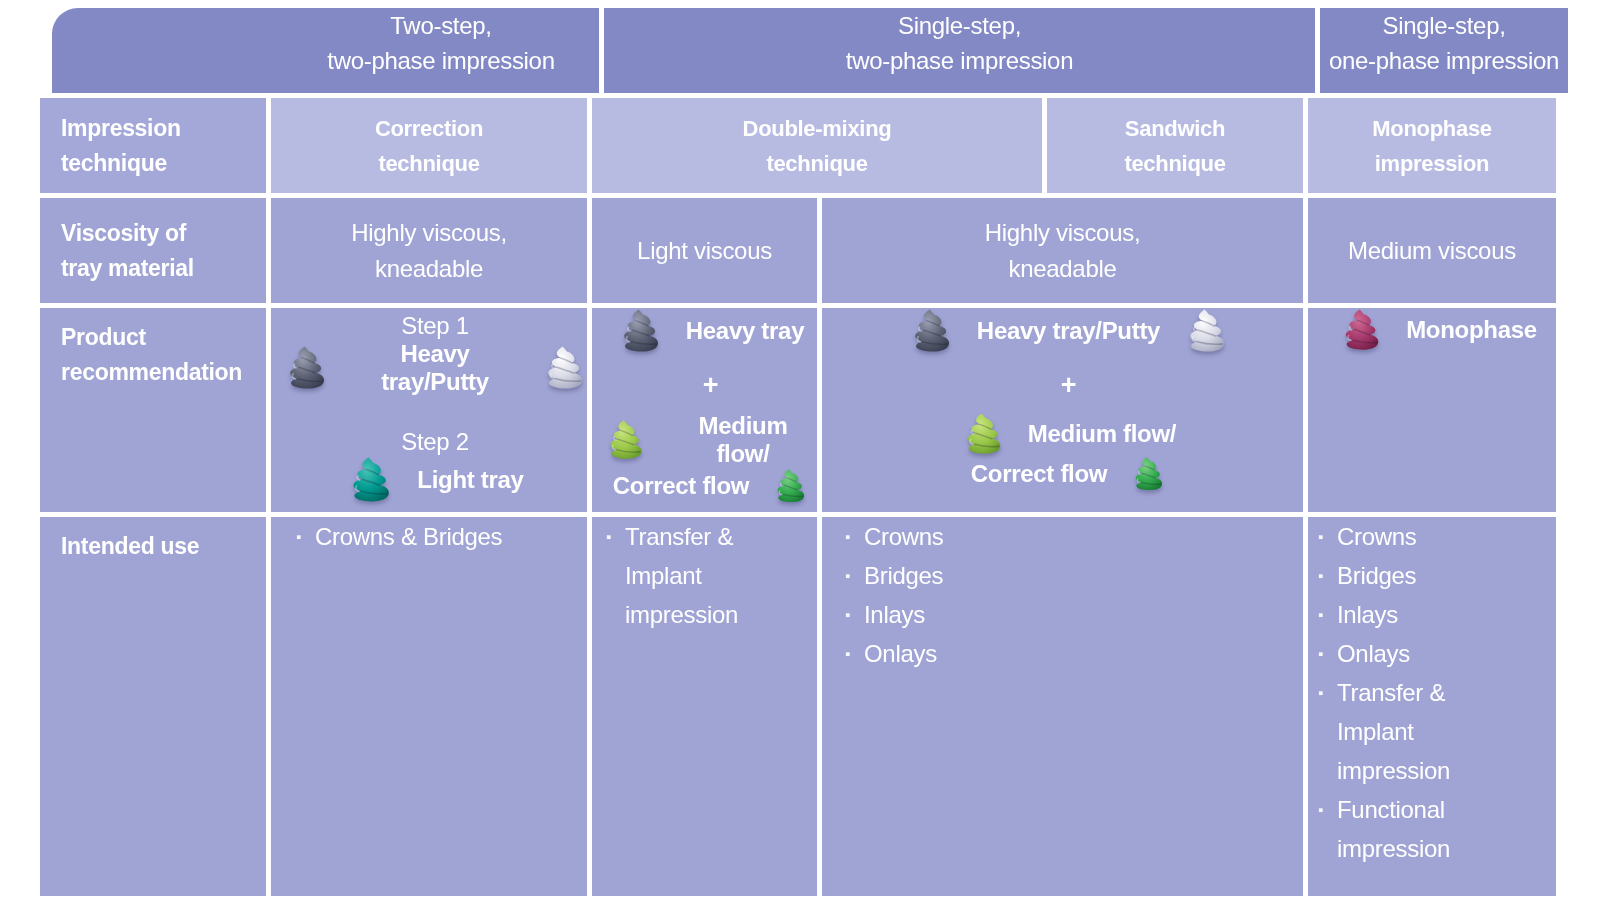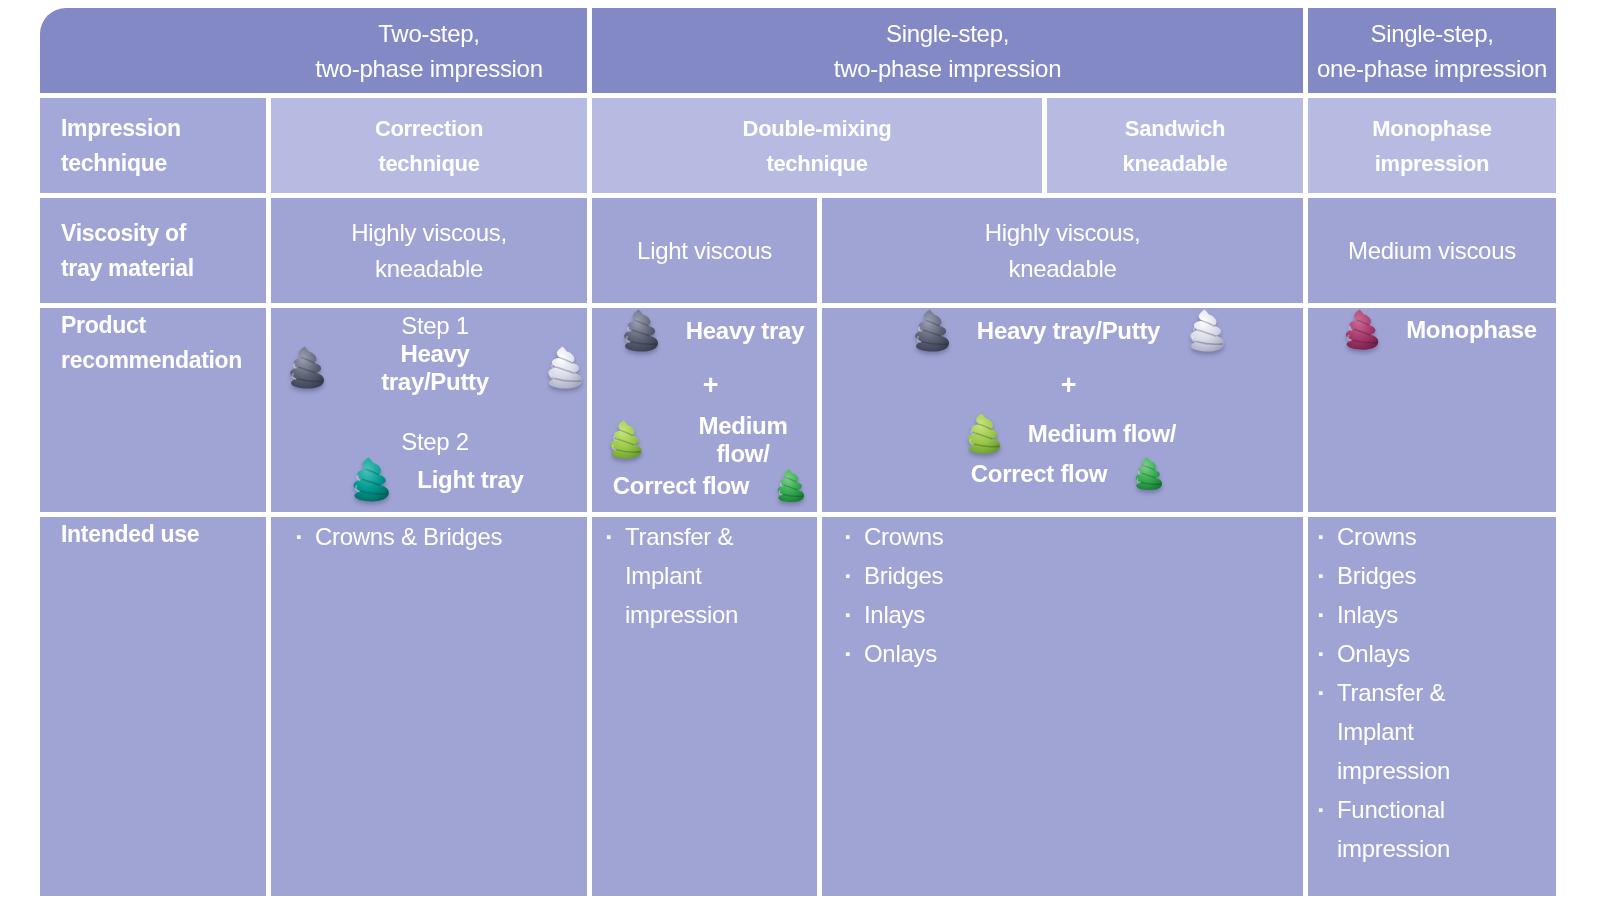--- a/index.html
+++ b/index.html
@@ -44,33 +44,33 @@
   
   .h1a{left:0;width:547px;border-top-left-radius:26px;}
   .h1b{left:552px;width:711px;}
   .h1c{left:1268px;width:248px;}
   
   .b2{left:552px;width:450px;}
   .c2{left:1007px;width:256px;}
   .l2{background:var(--subheader-label-bg);}
   
   .hdr{
-    display:flex;align-items:center;justify-content:center;
-    font-size:24px;line-height:35px;text-align:center;font-weight:400;
+    display:flex;justify-content:center;
+    font-size:24px;line-height:35px;text-align:center;font-weight:400;margin-left:12px;
   }
   .h1a .inner{width:316px;margin-left:231px;}
   .sub{
     display:flex;align-items:center;justify-content:center;
     font-size:22px;line-height:35px;text-align:center;font-weight:700;
   }
   .rowlabel{
     font-size:23px;line-height:35px;font-weight:700;
     padding-left:21px;display:flex;flex-direction:column;justify-content:center;
   }
-  .rowlabel.toppad{justify-content:flex-start;padding-top:0;}
+  .rowlabel.toppad{justify-content:flex-start;padding-top:12px;}
   .datacenter{
     display:flex;align-items:center;justify-content:center;
     font-size:24px;line-height:36px;text-align:center;font-weight:400;
   }
   
   .prod{
     display:flex;flex-direction:column;align-items:center;
     font-size:24px;line-height:28px;text-align:center;padding-left:12px;
   }
   .prod .step{font-weight:400;height:28px;display:flex;align-items:center;margin-top:4px;}
@@ -163,21 +163,21 @@
 one-phase impression</div>
   </div>
 
   <div class="cell r2 col-l l2 rowlabel pre">Impression
 technique</div>
   <div class="cell r2 col-a sub pre">Correction
 technique</div>
   <div class="cell r2 b2 sub pre">Double-mixing
 technique</div>
   <div class="cell r2 c2 sub pre">Sandwich
-kneadable</div>
+technique</div>
   <div class="cell r2 col-d sub pre">Monophase
 impression</div>
 
   <div class="cell r3 col-l rowlabel pre">Viscosity of
 tray material</div>
   <div class="cell r3 col-a datacenter pre">Highly viscous,
 kneadable</div>
   <div class="cell r3 col-b datacenter pre">Light viscous</div>
   <div class="cell r3 col-c datacenter pre">Highly viscous,
 kneadable</div>

